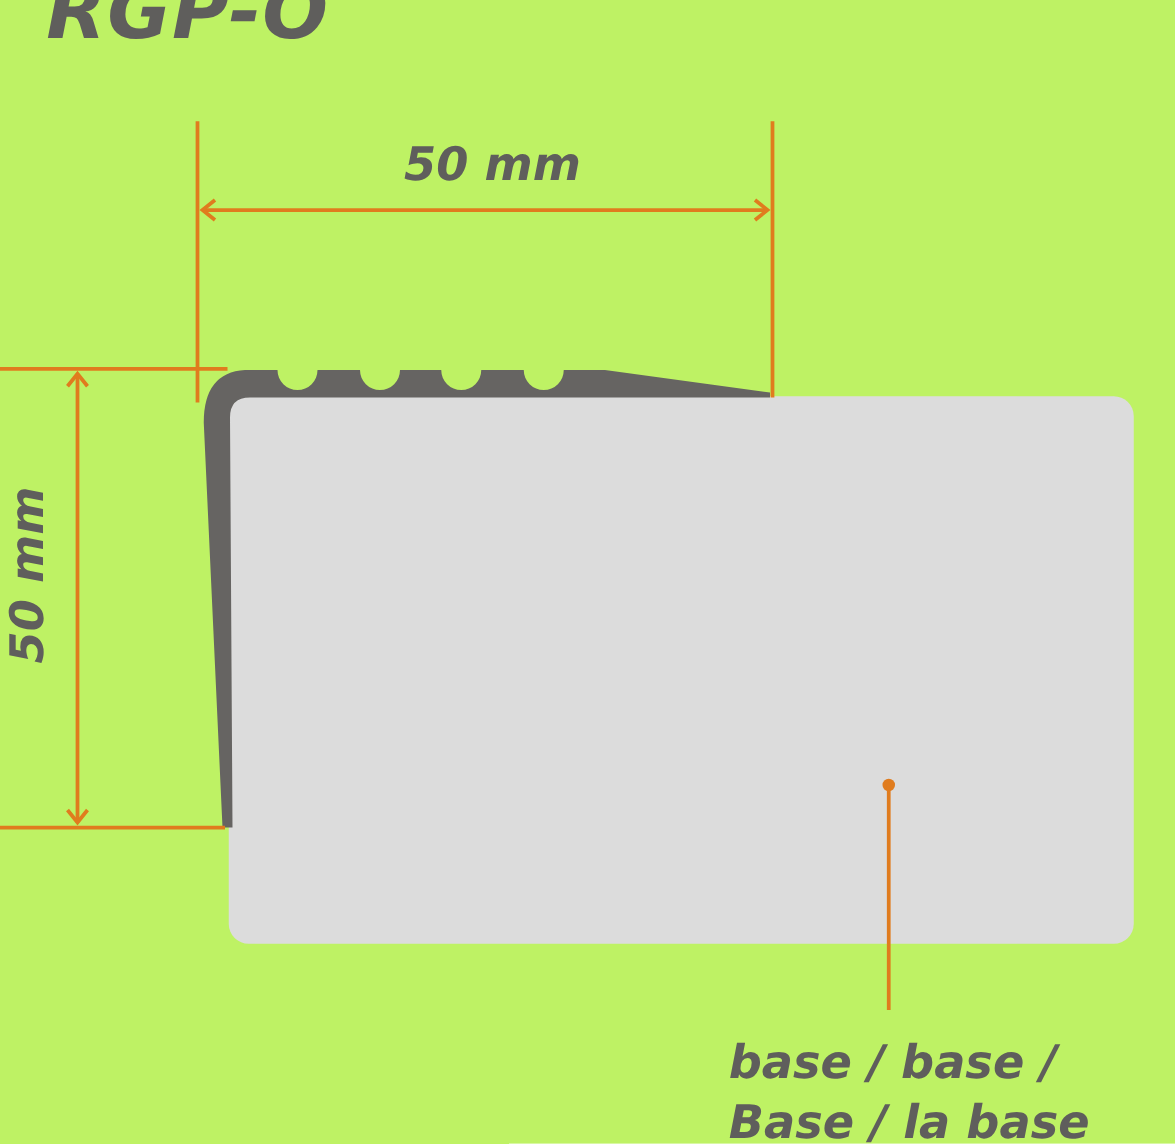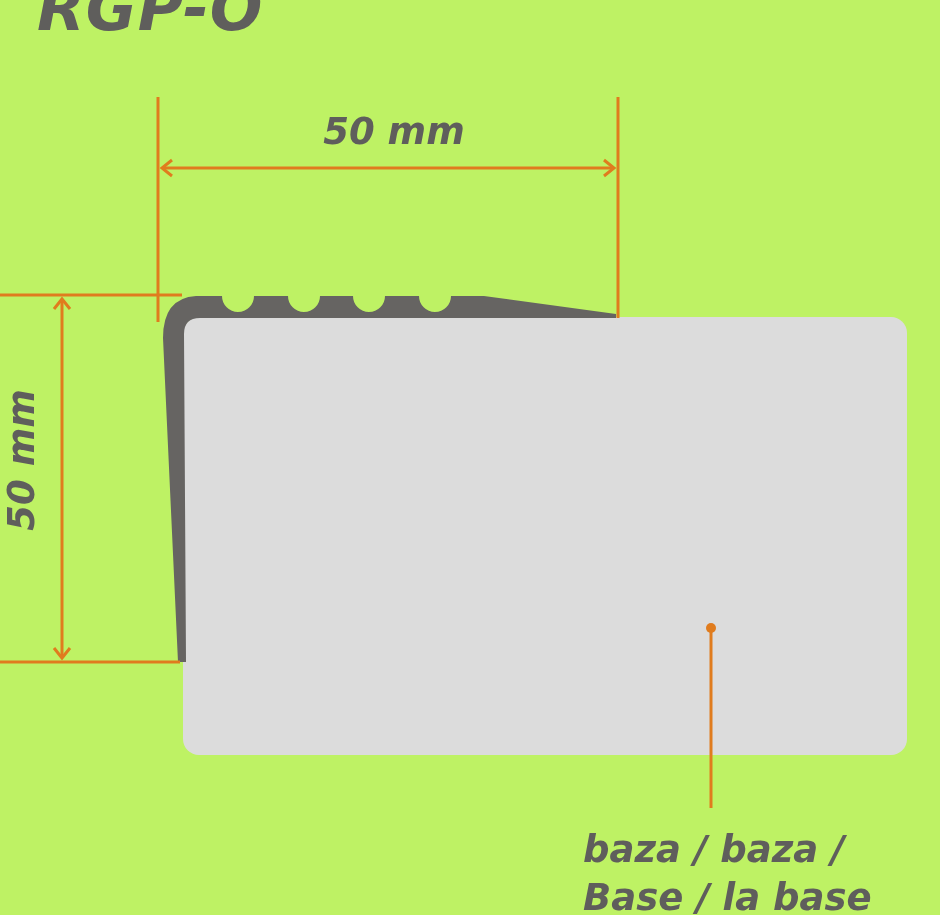--- a/index.html
+++ b/index.html
@@ -57,17 +57,17 @@
       <text class="dim-label" x="0" y="0" font-size="37" text-anchor="middle" transform="translate(34 460) rotate(-90)">50 mm</text>
     </g>
 
     <g>
       <circle cx="711" cy="628" r="5" fill="#e07c1e"></circle>
       <line x1="711" y1="628" x2="711" y2="808" stroke="#e07c1e" stroke-width="3"></line>
     </g>
   </svg>
 
   <div class="callout">
-    <div>baza / baza /</div>
+    <div>base / base /</div>
     <div>Base / la base</div>
   </div>
 
 </div>
 
 </body></html>

